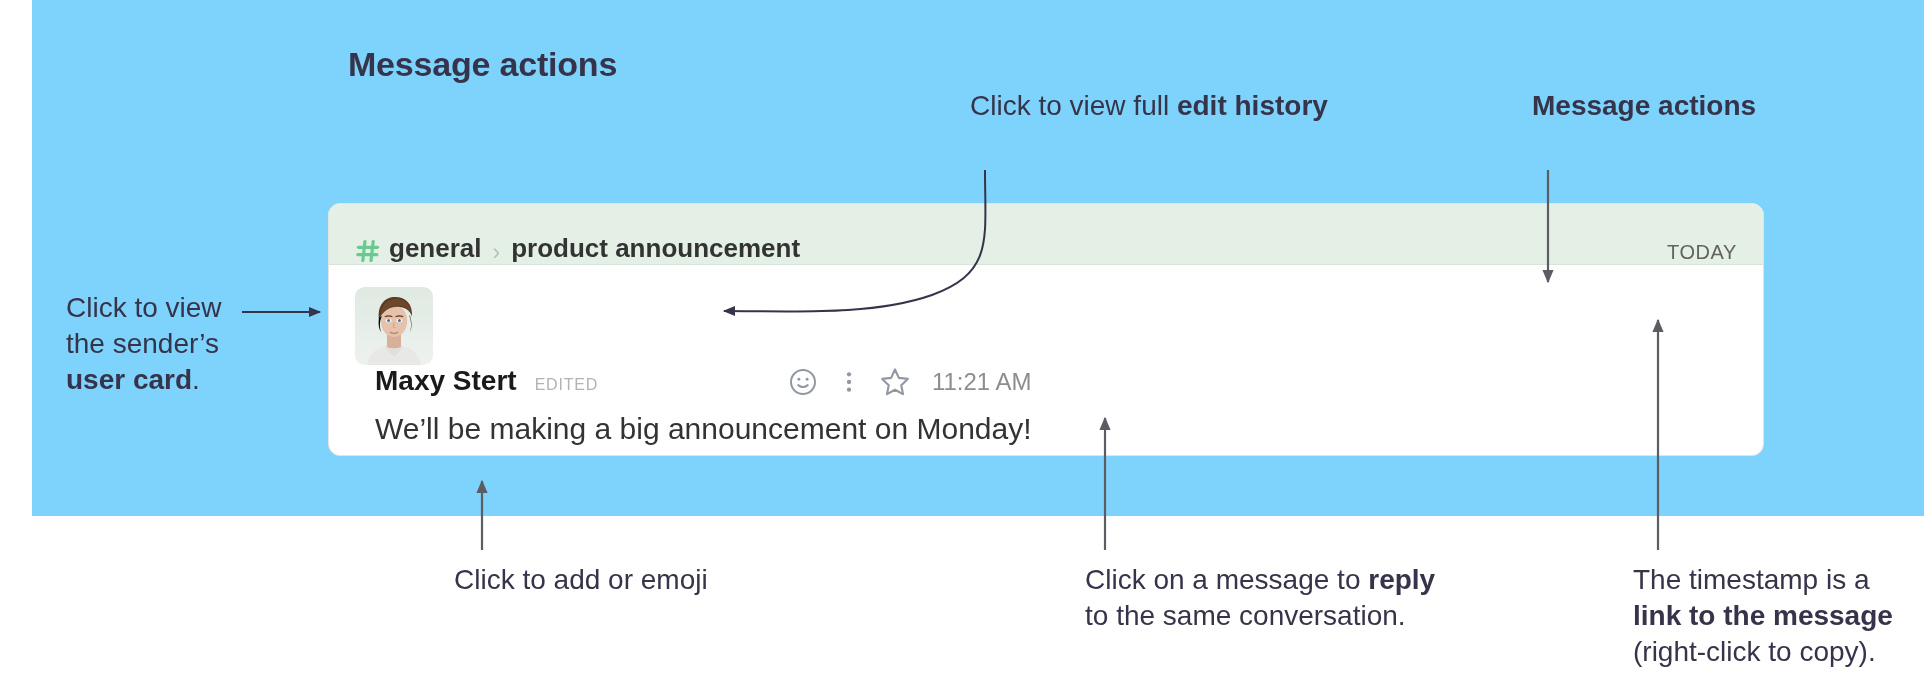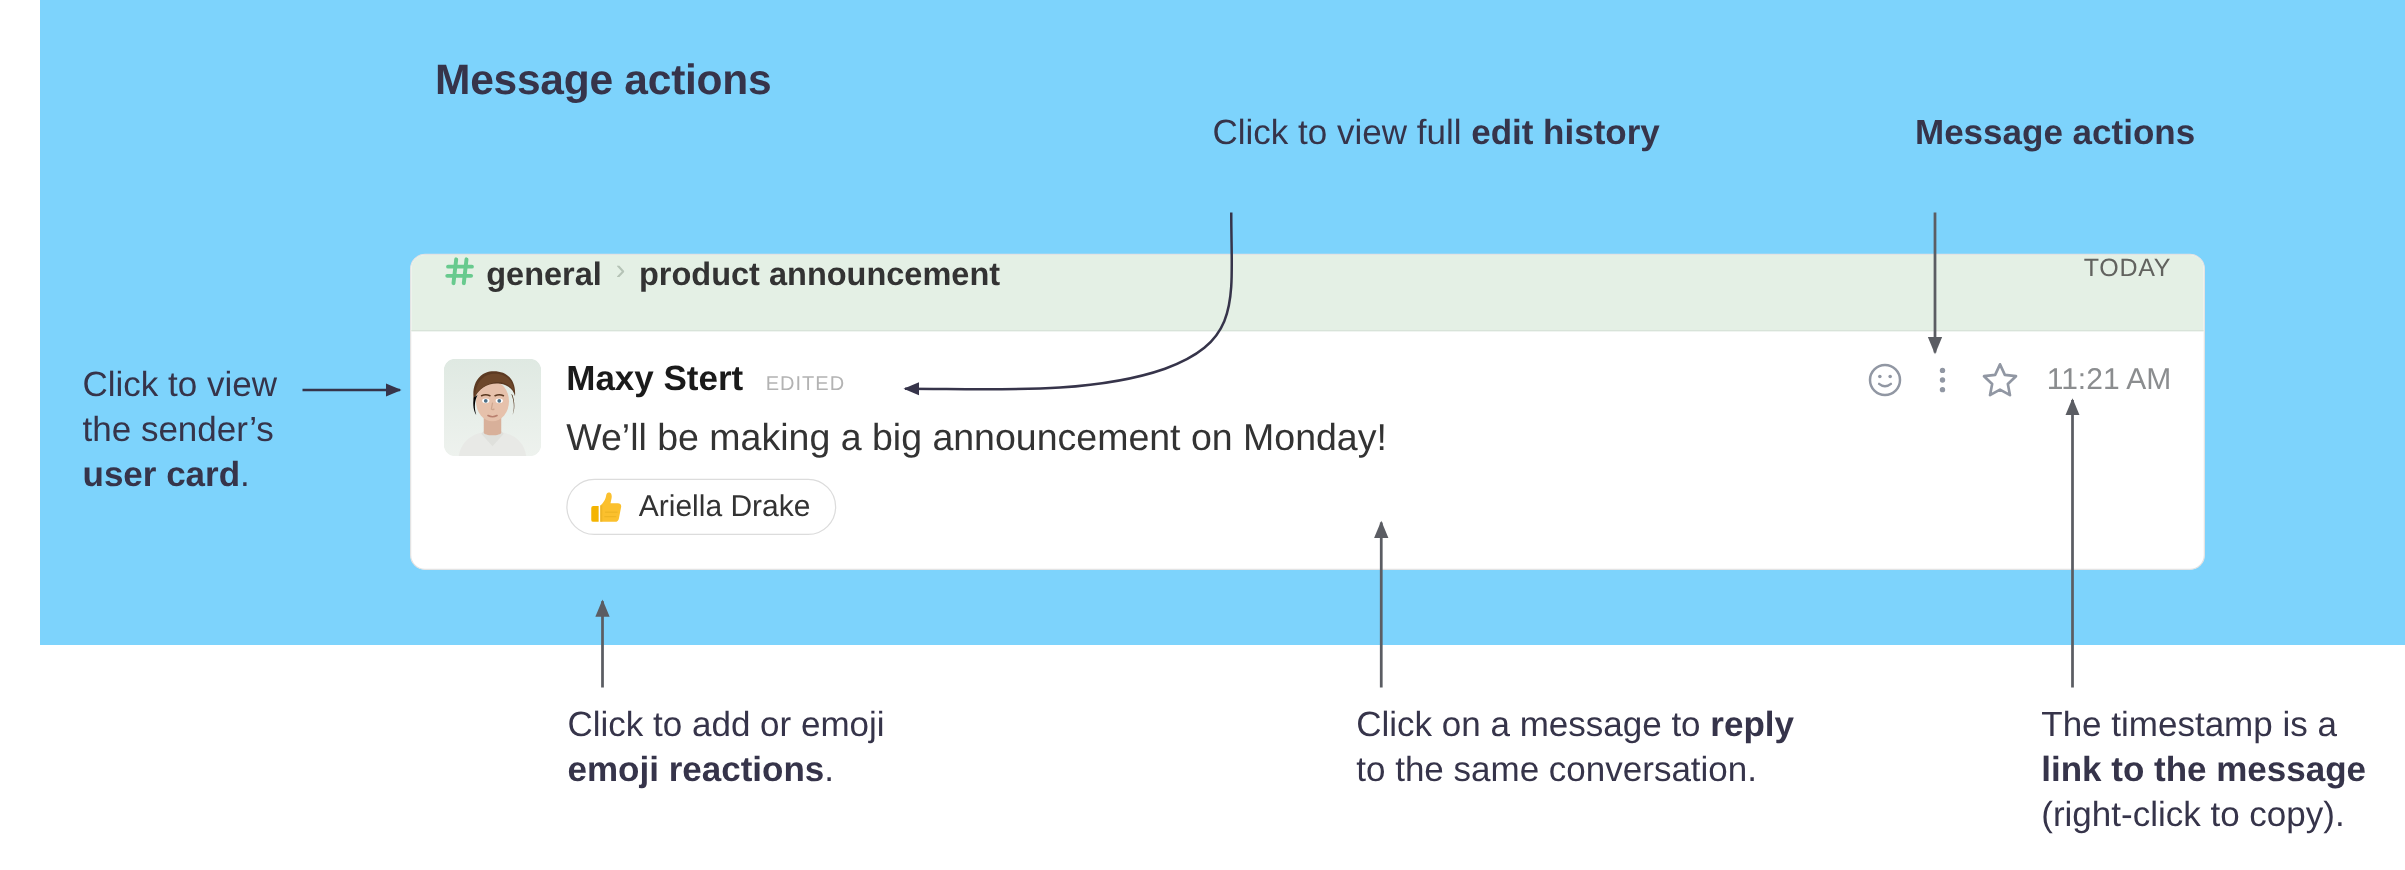--- a/index.html
+++ b/index.html
@@ -73,21 +73,21 @@
     z-index: 2;
     overflow: hidden;
   }
 
   .card-header {
     position: relative;
     height: 61px;
     background: #e4f0e5;
     border-bottom: 1.5px solid #d8e3d9;
     display: flex;
-    align-items: flex-start;
+    align-items: flex-end;
     padding: 0 26px 0 26px;
   }
 
   .hash-icon {
     width: 26px;
     height: 26px;
     margin-right: 8px;
     flex: 0 0 auto;
     display: block;
   }
@@ -121,20 +121,21 @@
     letter-spacing: 0.6px;
     white-space: nowrap;
   }
 
   
   .card-body {
     position: relative;
     padding: 22px 26px 0 26px;
     display: flex;
     align-items: flex-start;
+    flex-direction: column;
   }
 
   .avatar {
     width: 78px;
     height: 78px;
     border-radius: 9px;
     flex: 0 0 auto;
     overflow: hidden;
     display: block;
   }
@@ -280,21 +281,20 @@
   <div class="annot" id="annot-edit-hist">
     <span class="ln"><span>Click to view full </span><b>edit history</b></span>
   </div>
 
   <div class="annot" id="annot-msg-actions">
     <span class="ln"><b>Message actions</b></span>
   </div>
 
   <div class="annot" id="annot-emoji">
     <span class="ln">Click to add or emoji</span>
-    <span class="ln"><b>emoji reactions</b><span>.</span></span>
   </div>
 
   <div class="annot" id="annot-reply">
     <span class="ln"><span>Click on a message to </span><b>reply</b></span>
     <span class="ln">to the same conversation.</span>
   </div>
 
   <div class="annot" id="annot-timestamp">
     <span class="ln">The timestamp is a</span>
     <span class="ln"><b>link to the message</b></span>

